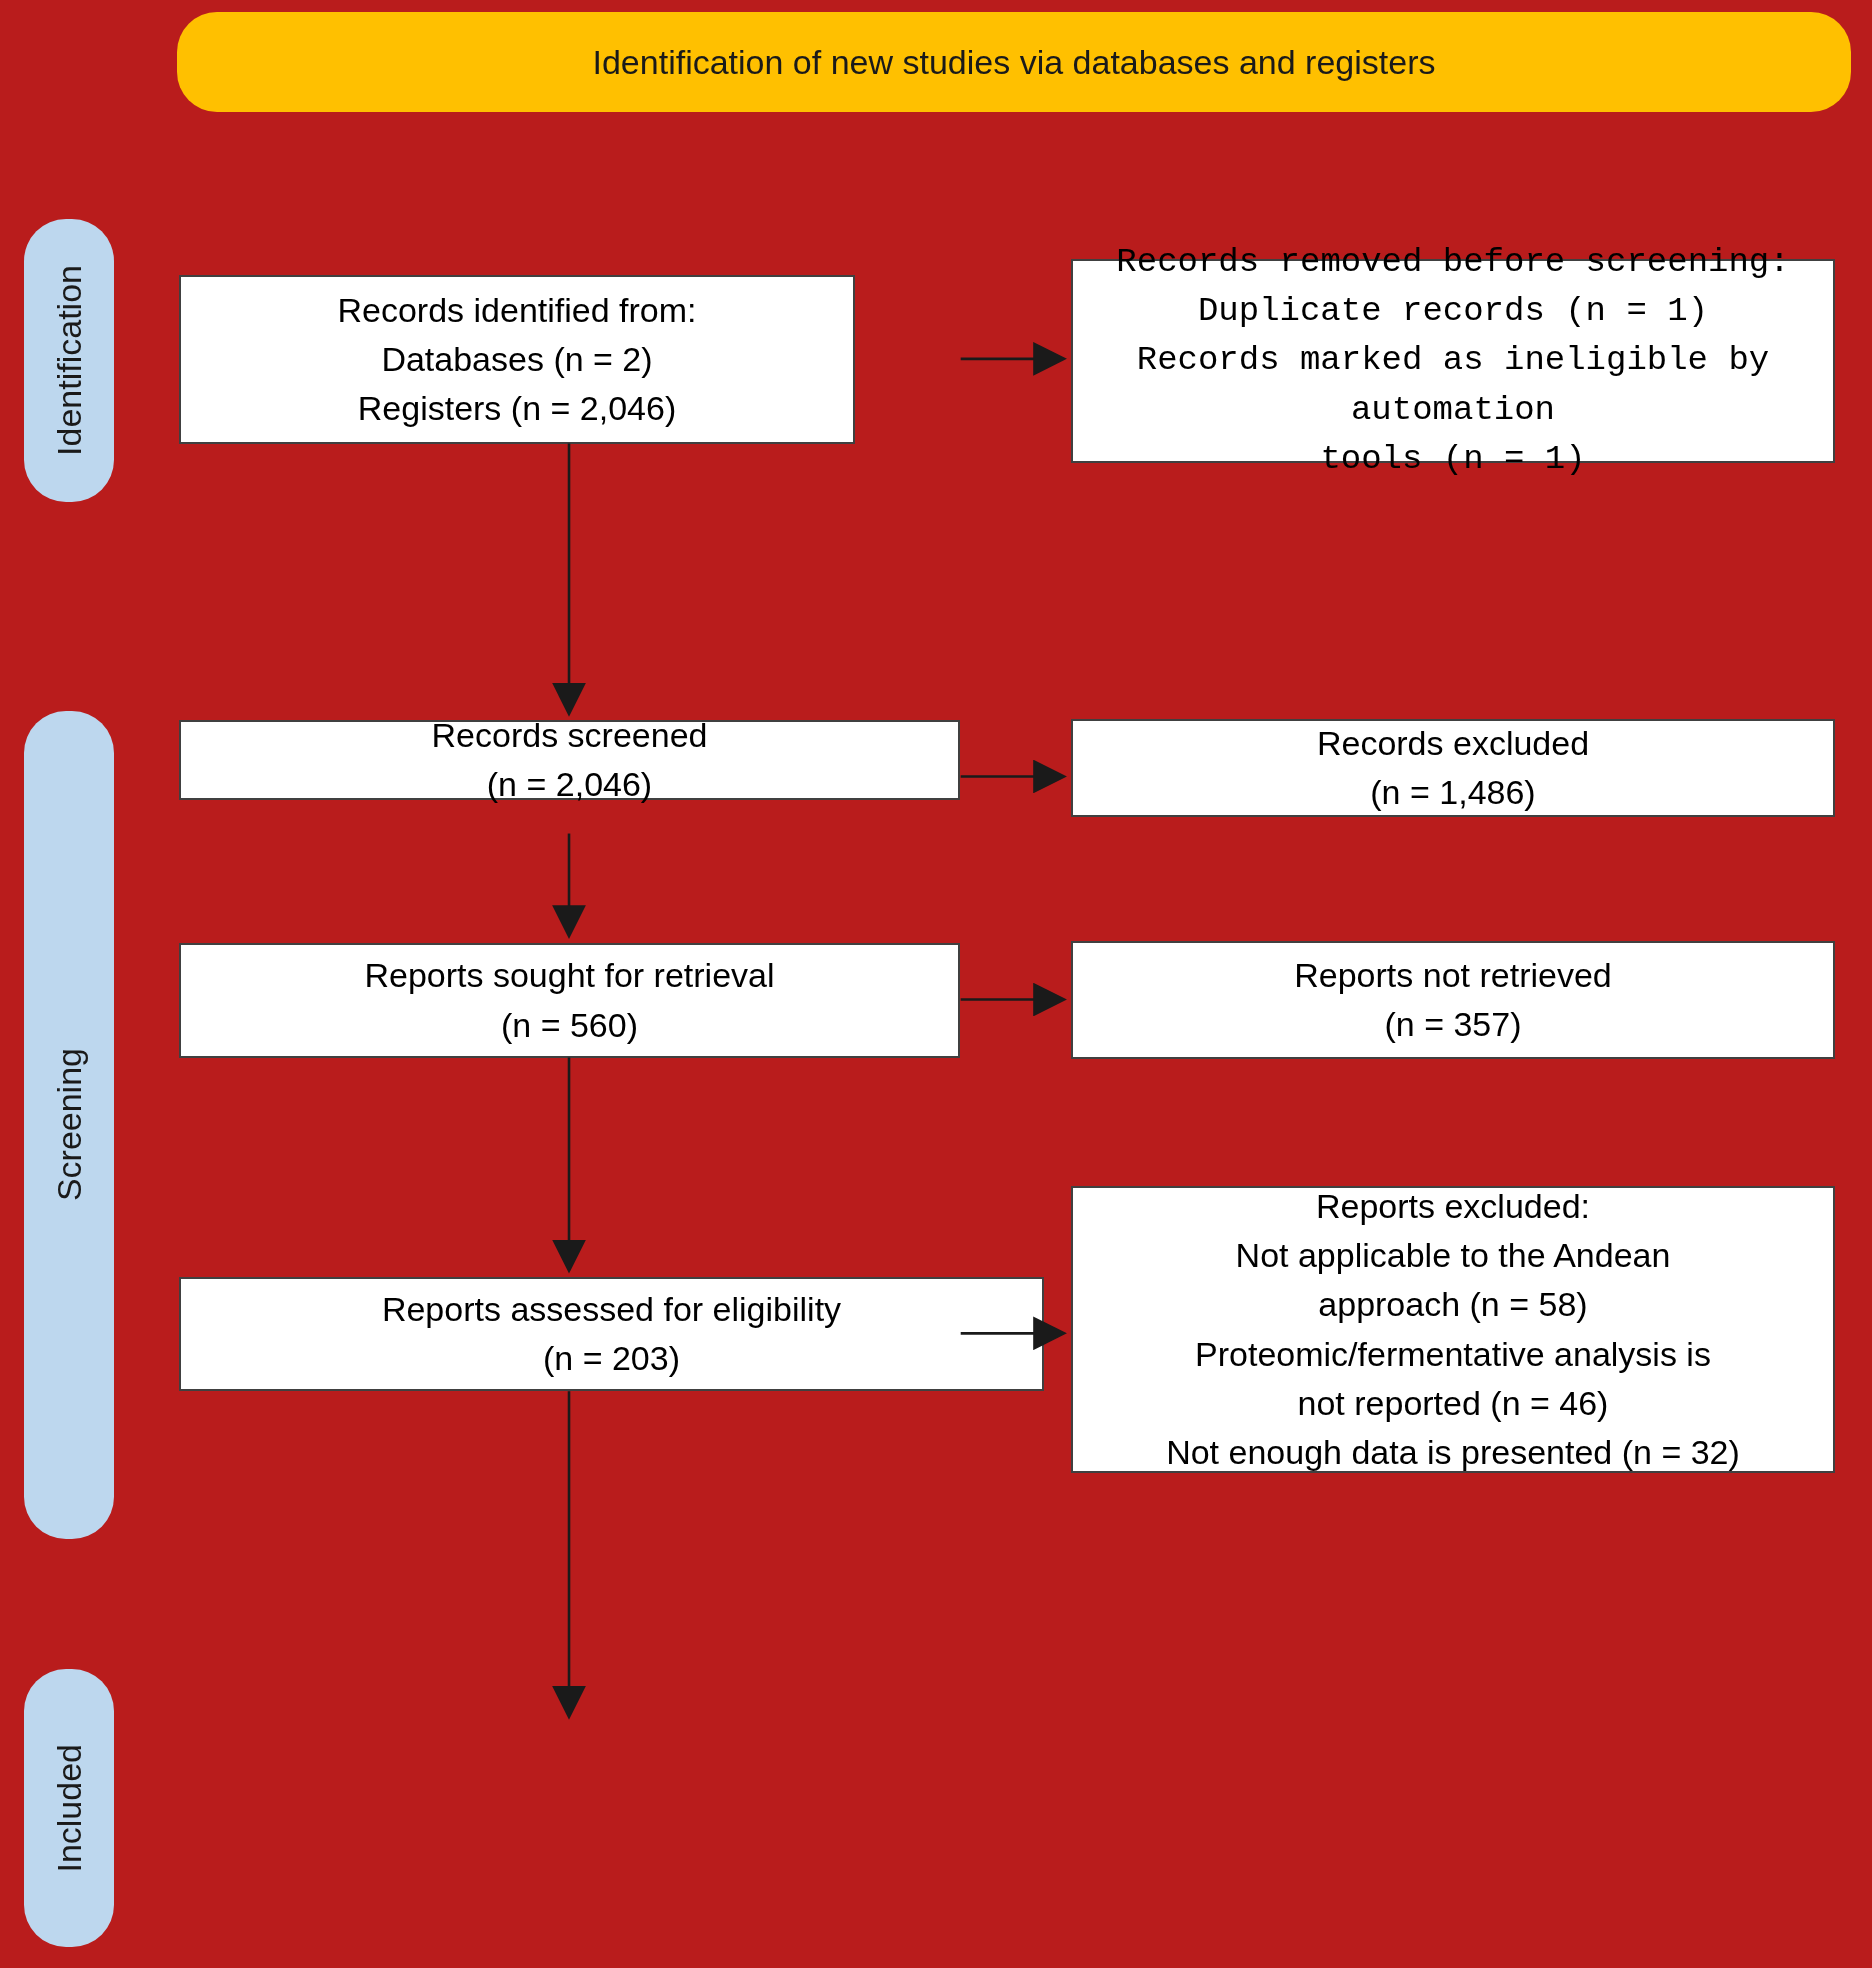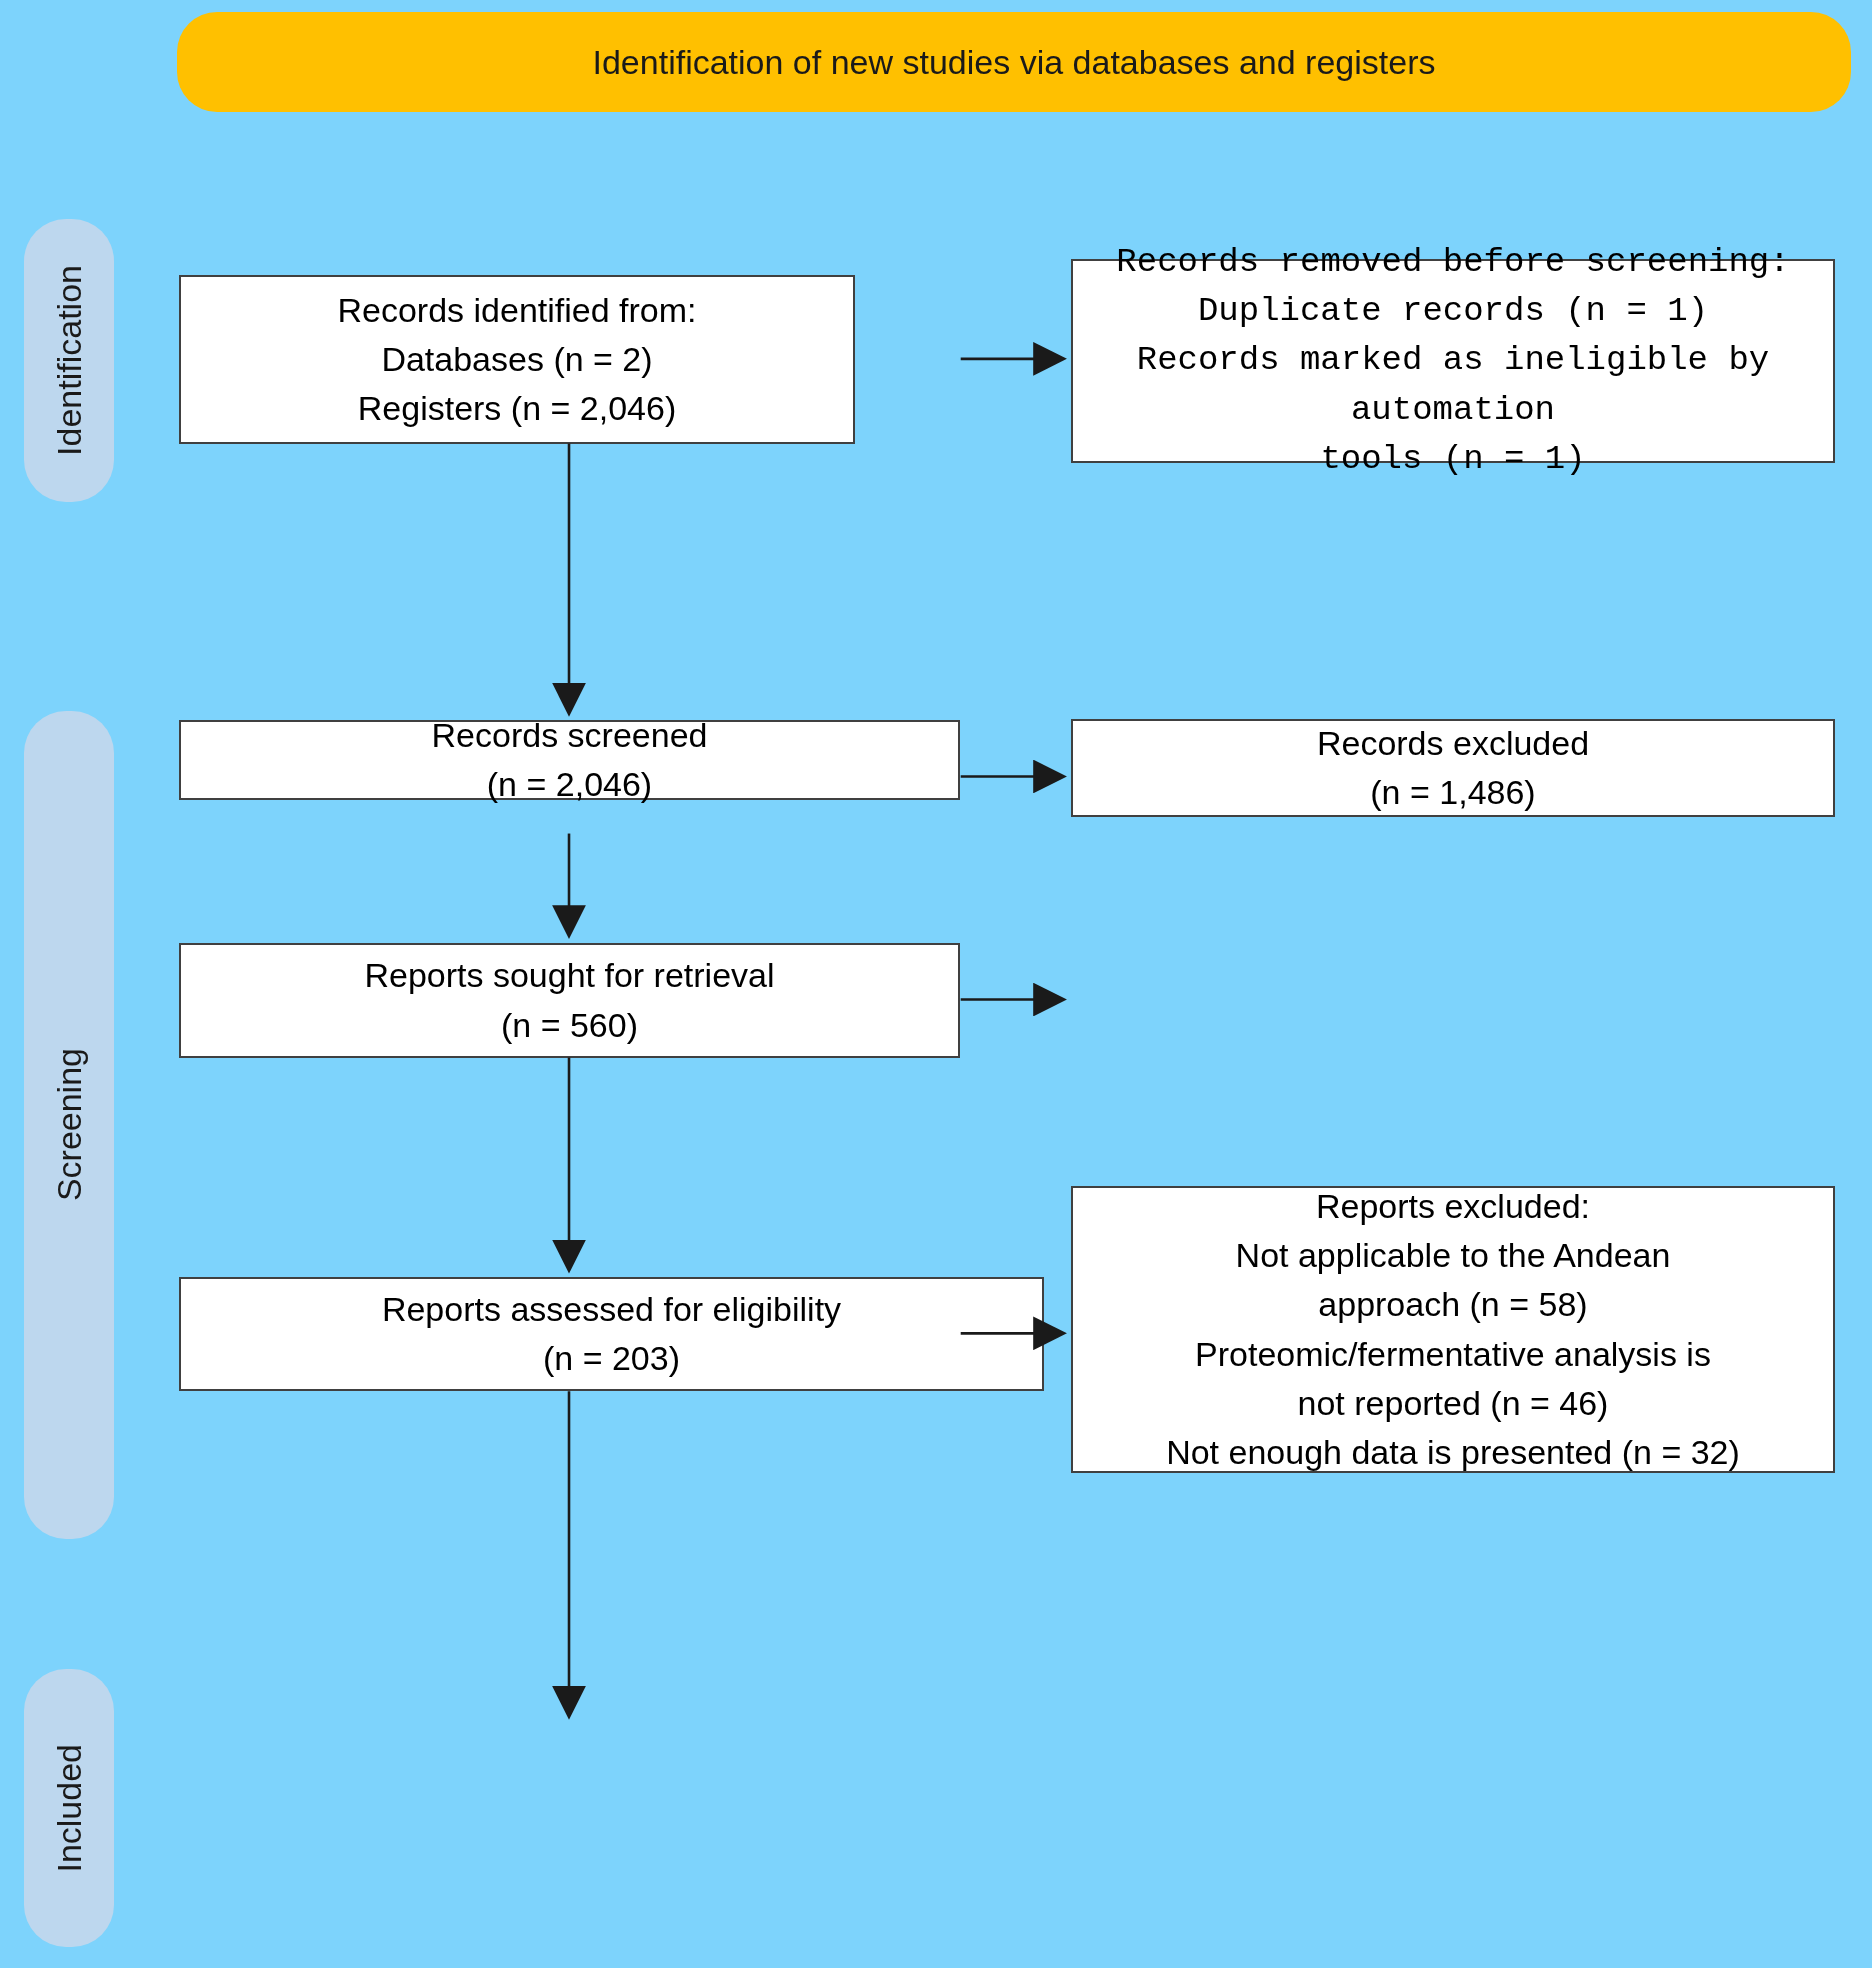--- a/index.html
+++ b/index.html
@@ -3,21 +3,21 @@
 <meta charset="utf-8">
 <style>
   * { margin: 0; padding: 0; box-sizing: border-box; }
   html, body { background: #ffffff; }
   body { font-family: "Liberation Sans", sans-serif; color: #000; }
 
   .diagram {
     position: relative;
     width: 1873px;
     height: 1968px;
-    background: #7dd3fc;
+    background: #b91c1c;
     overflow: hidden;
   }
 
   .banner {
     position: absolute;
     left: 177px; top: 12px;
     width: 1674px; height: 100px;
     background: var(--banner-bg, #FFC000);
     border-radius: 40px;
     display: flex; align-items: center; justify-content: center;
@@ -108,20 +108,22 @@
 
   <div class="box box-records-screened">Records screened
 (n = 2,046)</div>
 
   <div class="box box-records-excluded">Records excluded
 (n = 1,486)</div>
 
   <div class="box box-reports-sought">Reports sought for retrieval
 (n = 560)</div>
 
+  <div class="box box-reports-not-retrieved">Reports not retrieved
+(n = 357)</div>
 
   <div class="box box-reports-assessed">Reports assessed for eligibility
 (n = 203)</div>
 
   <div class="box box-reports-excluded">Reports excluded:
 Not applicable to the Andean
 approach (n = 58)
 Proteomic/fermentative analysis is
 not reported (n = 46)
 Not enough data is presented (n = 32)</div>

